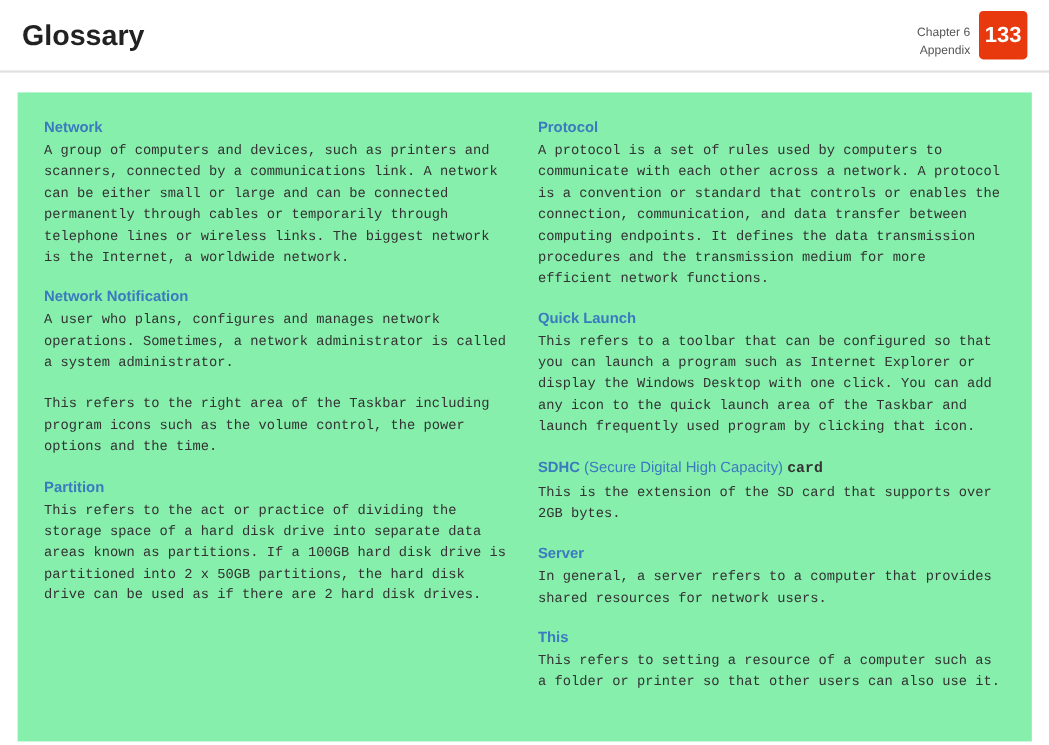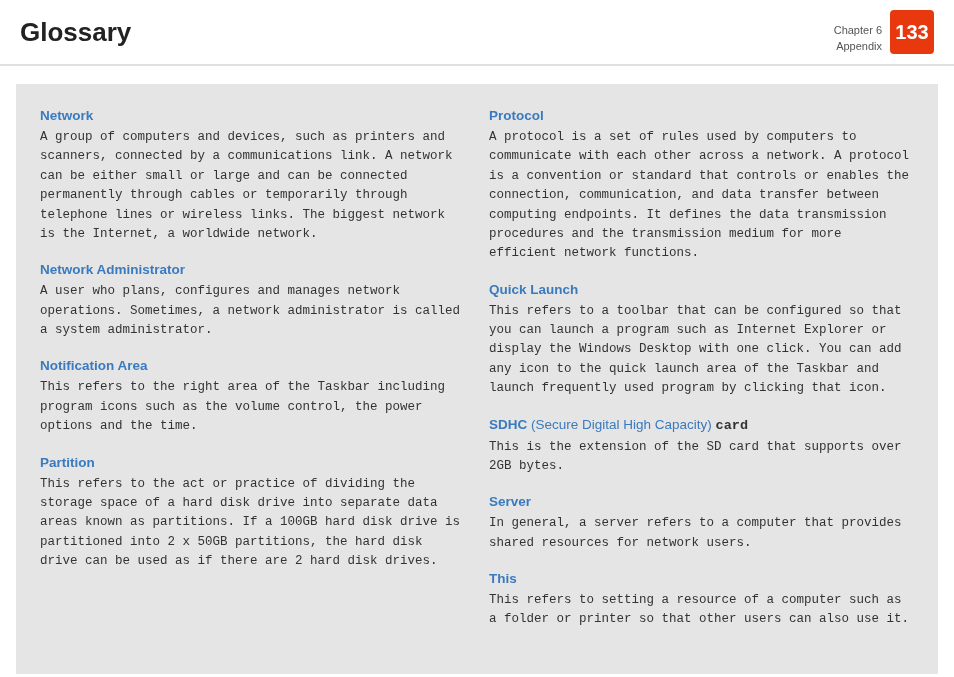--- a/index.html
+++ b/index.html
@@ -46,21 +46,21 @@
       width: 44px;
       height: 44px;
       border-radius: 4px;
       display: flex;
       align-items: center;
       justify-content: center;
     }
 
     
     .content-area {
-      background: #e5e5e5;
+      background: #86efac;
       margin: 18px 16px;
       padding: 24px 24px;
       display: flex;
       gap: 24px;
       min-height: 590px;
     }
 
     .column {
       flex: 1;
       display: flex;
@@ -117,26 +117,25 @@
 <div class="content-area">
 
   <div class="column">
 
     <div class="term-block">
       <div class="term-title">Network</div>
       <div class="term-body">A group of computers and devices, such as printers and scanners, connected by a communications link. A network can be either small or large and can be connected permanently through cables or temporarily through telephone lines or wireless links. The biggest network is the Internet, a worldwide network.</div>
     </div>
 
     <div class="term-block">
-      <div class="term-title">Network Administrator</div>
+      <div class="term-title">Network Notification</div>
       <div class="term-body">A user who plans, configures and manages network operations. Sometimes, a network administrator is called a system administrator.</div>
     </div>
 
     <div class="term-block">
-      <div class="term-title">Notification Area</div>
       <div class="term-body">This refers to the right area of the Taskbar including program icons such as the volume control, the power options and the time.</div>
     </div>
 
     <div class="term-block">
       <div class="term-title">Partition</div>
       <div class="term-body">This refers to the act or practice of dividing the storage space of a hard disk drive into separate data areas known as partitions. If a 100GB hard disk drive is partitioned into 2 x 50GB partitions, the hard disk drive can be used as if there are 2 hard disk drives.</div>
     </div>
 
   </div>
 

